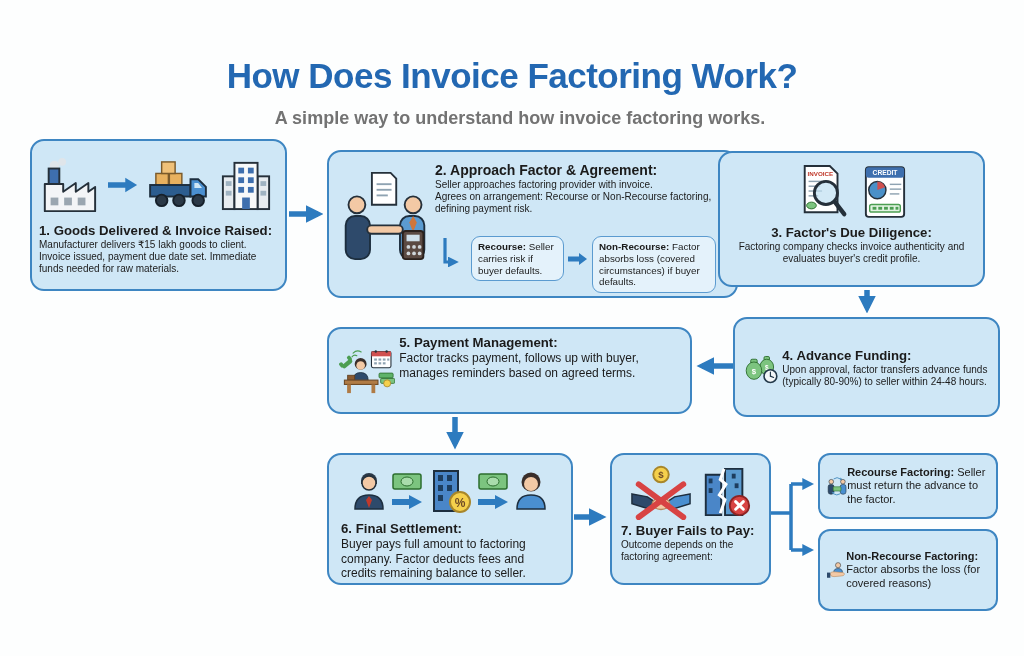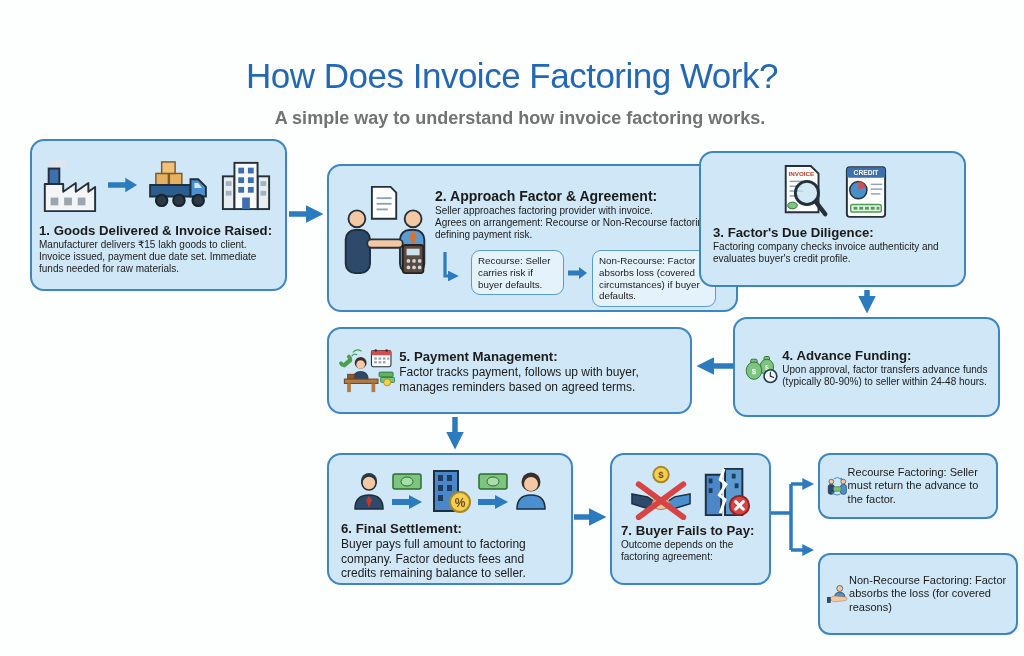--- a/index.html
+++ b/index.html
@@ -4,70 +4,70 @@
 <style>
   html,body{margin:0;padding:0;background:#ffffff;}
   .canvas{
     position:relative;width:1024px;height:656px;overflow:hidden;
     background:#fdfefe;
     font-family:"Liberation Sans","DejaVu Sans",sans-serif;
     color:#1b1b1b;
   }
   .main-title{
     position:absolute;top:56px;left:0;width:100%;text-align:center;
-    font-size:35px;font-weight:400;letter-spacing:-0.5px;color:#2368b2;
+    font-size:35px;font-weight:700;letter-spacing:-0.5px;color:#2368b2;
   }
   .subtitle{
     position:absolute;top:108px;left:8px;width:100%;text-align:center;
     font-size:18px;font-weight:600;color:#737373;
   }
   .box{
     position:absolute;background:#cfe7f6;border:2px solid #3e86c2;border-radius:14px;
     box-sizing:border-box;padding:8px 12px;
   }
   .box-title{font-weight:700;font-size:13.2px;margin:2px 0 1px;}
   .box-body{font-size:10px;line-height:1.22;}
   .icon-row{display:flex;align-items:center;}
   .subbox{
     background:#e4f2fb;border:1.5px solid #5b9bd0;border-radius:9px;
     box-sizing:border-box;padding:4px 6px;font-size:9.8px;line-height:1.2;
   }
-  .b{font-weight:400;}
+  .b{font-weight:700;}
   .overlay{position:absolute;left:0;top:0;pointer-events:none;}
   svg text{font-family:"Liberation Sans","DejaVu Sans",sans-serif;}
 
   
   .box1{left:30px;top:139px;width:257px;height:152px;padding-left:7px;}
   .box1 .icon-row{gap:2px;height:72px;justify-content:space-between;}
   
-  .box2{left:327px;top:164px;width:411px;height:148px;padding:20px 10px;}
+  .box2{left:327px;top:150px;width:411px;height:148px;padding:8px 10px;}
   .box2-icon{position:absolute;left:12px;top:16px;}
   .box2-text{margin-left:96px;}
   .box2-sub{position:absolute;left:112px;top:84px;display:flex;align-items:flex-start;gap:4px;}
   .sub-recourse{width:93px;}
   .sub-nonrecourse{width:124px;}
   .sub-arrow{margin-top:16px;}
   
-  .box3{left:699px;top:151px;width:267px;height:136px;}
+  .box3{left:718px;top:151px;width:267px;height:136px;text-align:center;}
   .box3 .icon-row{justify-content:center;gap:12px;height:62px;}
   
   .box4{left:733px;top:317px;width:267px;height:100px;display:flex;align-items:center;gap:0;padding:6px 8px;}
   
-  .box5{left:327px;top:327px;width:365px;height:87px;display:flex;align-items:center;gap:4px;padding:4px 10px;}
+  .box5{left:327px;top:327px;width:365px;height:87px;display:flex;align-items:flex-start;gap:4px;padding:4px 10px;}
   
   .box6{left:327px;top:453px;width:246px;height:132px;}
   .box6 .icon-row{gap:4px;height:56px;justify-content:center;}
   .box6 .box-body{font-size:12.0px;}
   
   .box7{left:610px;top:453px;width:161px;height:132px;padding:8px 9px;}
   .box7 .icon-row{justify-content:center;gap:8px;height:58px;}
   
   .outcome{border-radius:12px;display:flex;align-items:center;padding:5px 7px;font-size:11px;line-height:1.22;}
   .outcome1{left:818px;top:453px;width:180px;height:66px;}
-  .outcome2{left:818px;top:529px;width:200px;height:82px;margin-top:24px;}
+  .outcome2{left:818px;top:529px;width:180px;height:82px;}
 </style>
 </head>
 <body>
 
 <div class="canvas">
 
   <div class="main-title">How Does Invoice Factoring Work?</div>
   <div class="subtitle">A simple way to understand how invoice factoring works.</div>
 
   <svg class="overlay" width="1024" height="656">

